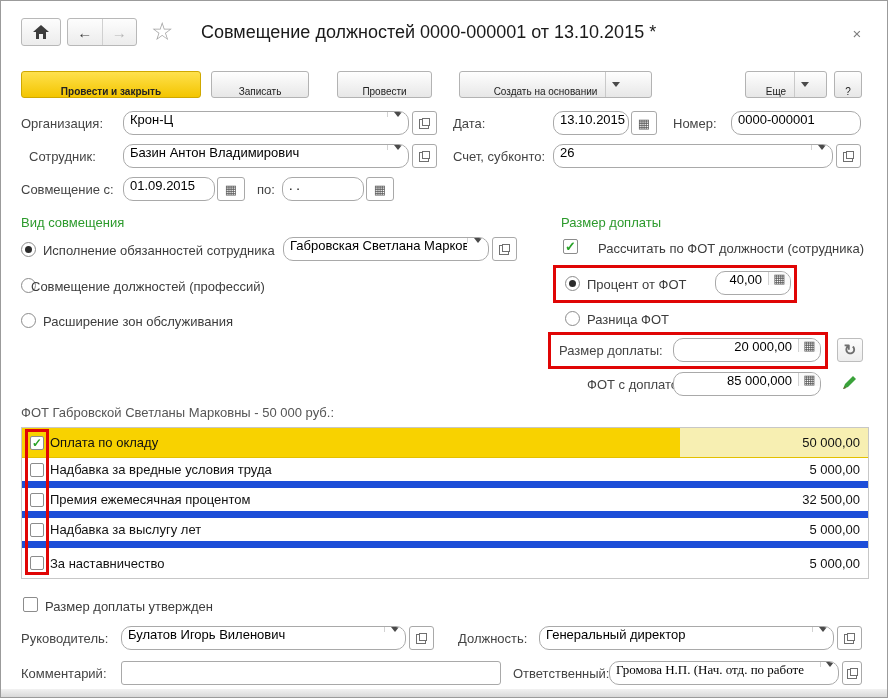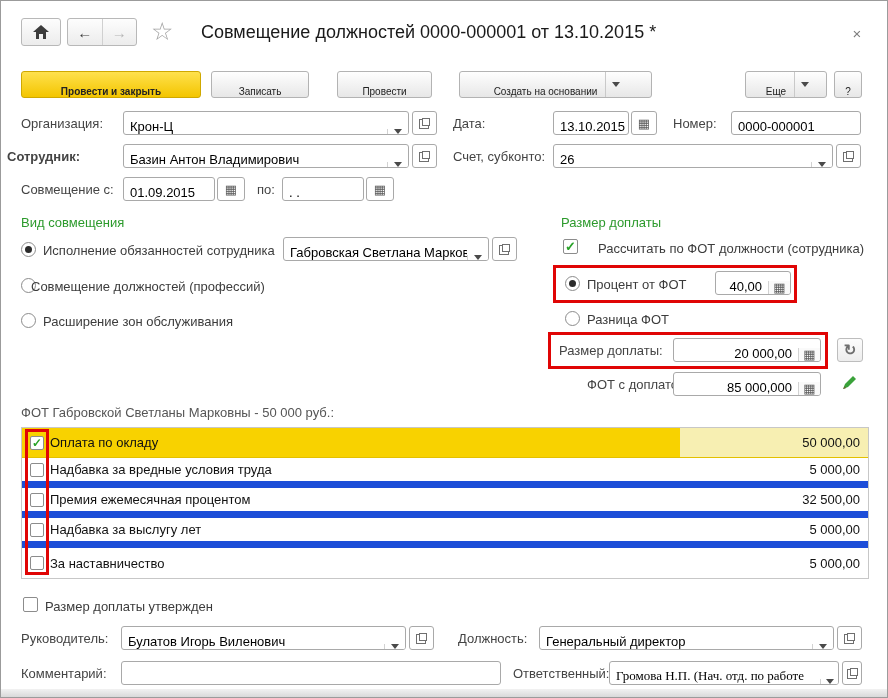--- a/index.html
+++ b/index.html
@@ -32,22 +32,22 @@
     font-size:10px; color:#222; cursor:default; white-space:nowrap;
   }
   .tb-btn.primary {
     background:linear-gradient(#ffe14d,#f3c500); border-color:#cfa800; font-weight:bold;
   }
   .tb-btn .caption { padding:0 8px; }
   .tb-btn .tri-zone { width:20px; height:100%; display:flex; align-items:center; justify-content:center; border-left:1px solid #c9c9c9; }
   .tri { width:0; height:0; border-left:4px solid transparent; border-right:4px solid transparent; border-top:5px solid #4a4a4a; display:inline-block; }
   
   .field {
-    position:absolute; height:24px; background:#fff; border:1px solid #a9a9a9; border-radius:3px;
-    display:flex; align-items:flex-end; overflow:hidden;
+    position:absolute; height:24px; background:#fff; border:1px solid #a9a9a9; border-radius:10px;
+    display:flex; align-items:flex-start; overflow:hidden;
   }
   .field .txt { flex:1; display:flex; align-items:center; padding:0 6px; white-space:nowrap; overflow:hidden; color:#000; }
   .field .txt.num { justify-content:flex-end; }
   .field .dd { width:21px; display:flex; align-items:center; justify-content:center; border-left:1px solid #d2d2d2; background:#fff; }
   .field .seg { width:24px; display:flex; align-items:center; justify-content:center; border-left:1px solid #d2d2d2; background:#fafafa; }
   .sq-btn {
     position:absolute; height:24px; width:25px; border:1px solid #a9a9a9; border-radius:3px; background:#fff;
     display:flex; align-items:center; justify-content:center;
   }
   .ic-grid { font-size:13px; color:#5a5a5a; line-height:1; }
@@ -147,21 +147,21 @@
   </div>
   <div class="sq-btn" style="left:630px;top:110px;width:26px;">
       <span class="ic-grid">▦</span>
     </div>
 
   <div class="lbl" style="left:672px;top:115px;">Номер:</div>
   <div class="field" style="left:730px;top:110px;width:130px;">
     <span class="txt">0000-000001</span>
   </div>
 
-  <div class="lbl" style="left:6px;top:148px;font-weight:bold;">Сотрудник:</div>
+  <div class="lbl" style="left:28px;top:148px;">Сотрудник:</div>
   <div class="field" style="left:122px;top:143px;width:286px;">
     <span class="txt">Базин Антон Владимирович</span>
     <span class="dd">
         <i class="tri"></i>
       </span>
   </div>
   <div class="sq-btn" style="left:411px;top:143px;">
       <i class="ic-choose"></i>
     </div>
 

